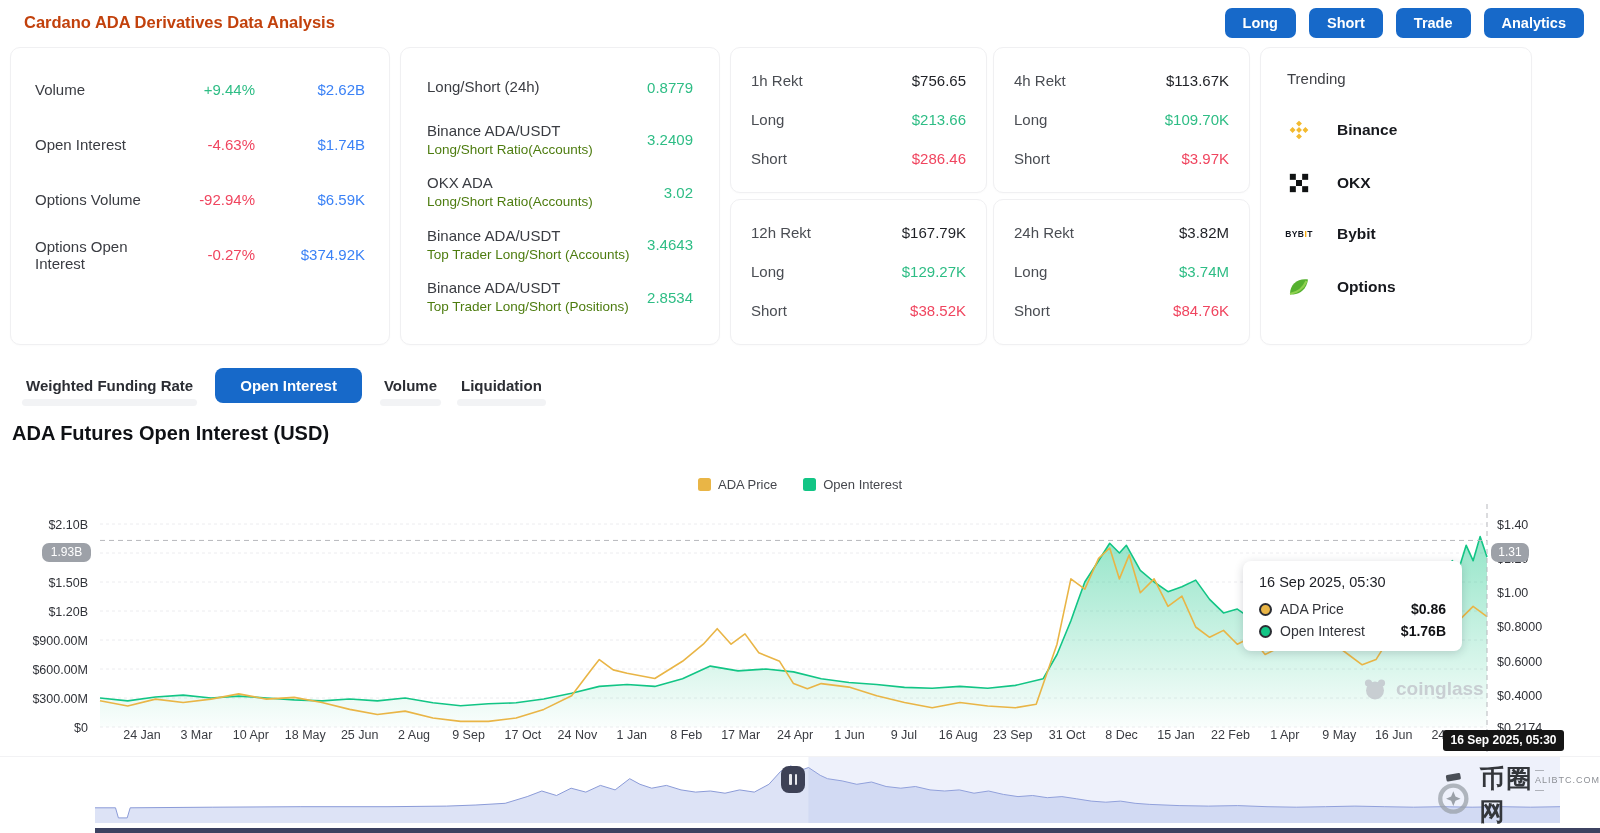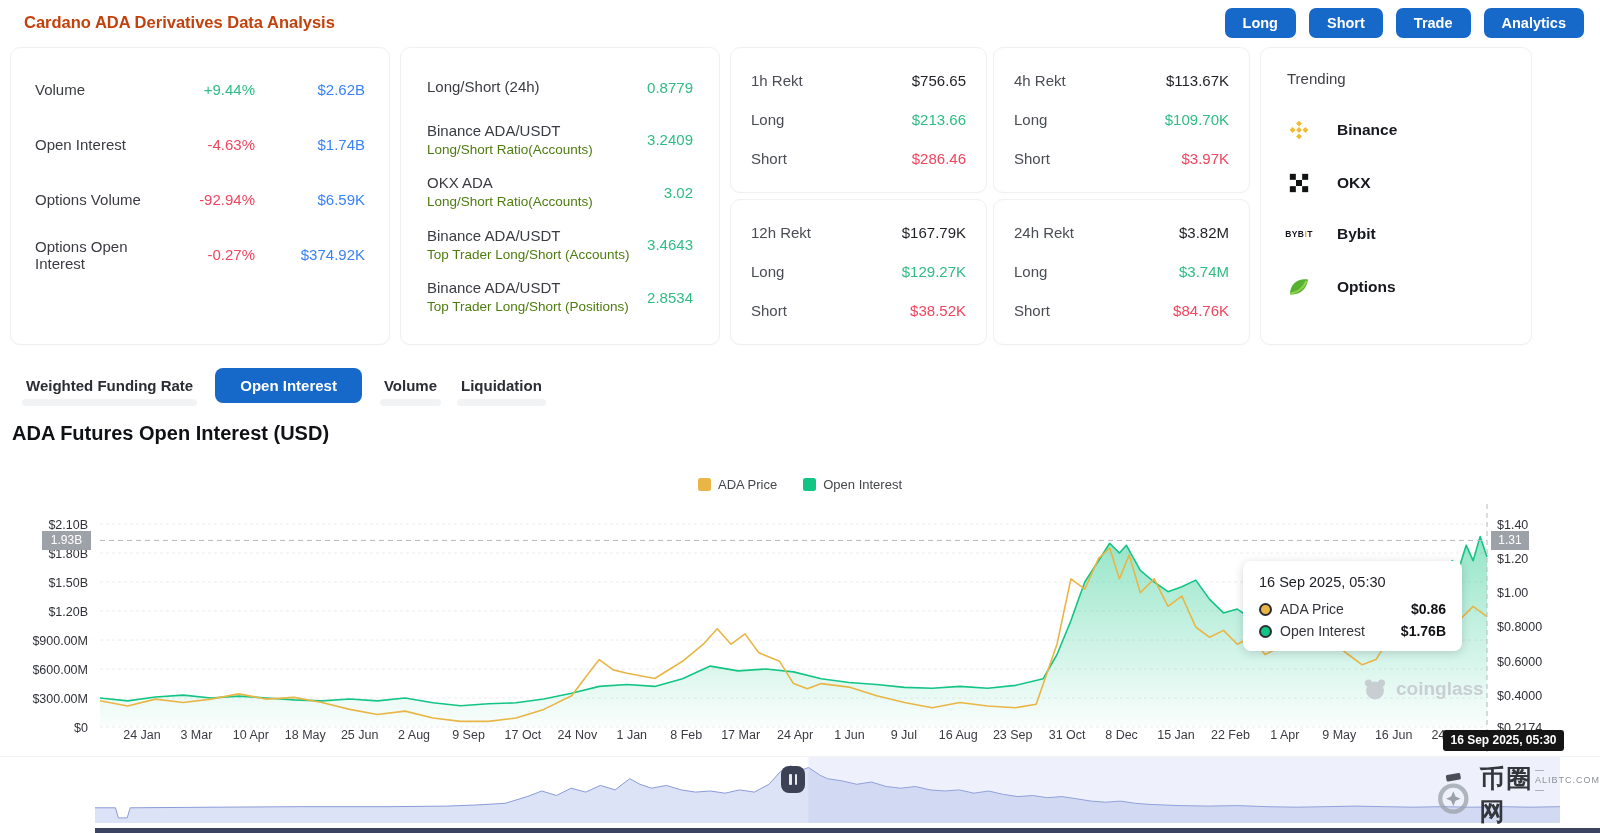--- a/index.html
+++ b/index.html
@@ -48,22 +48,22 @@
   .section-title{position:absolute;left:12px;top:422px;margin:0;font-size:20px;font-weight:700;color:#0f1115;}
   .legend{position:absolute;left:0;right:0;top:477px;display:flex;justify-content:center;gap:26px;}
   .lg-item{display:flex;align-items:center;gap:7px;font-size:13px;color:#45474d;cursor:pointer;}
   .lg-sw{width:13px;height:13px;border-radius:2.5px;}
   
   #chart-svg{position:absolute;left:0;top:488px;}
   #chart-svg text.axl{font-size:12.5px;fill:#303238;font-family:"Liberation Sans",sans-serif;}
   #chart-svg text.xl{fill:#3a3c42;}
   .grid{stroke:#ececef;stroke-dasharray:3 3;}
   .cross{stroke:#b7b8bd;stroke-dasharray:5 4;}
-  .ybadge{position:absolute;height:19px;line-height:19px;border-radius:0;background:#9da1a8;
-          color:#fff;font-size:12px;text-align:center;}
+  .ybadge{position:absolute;height:19px;line-height:19px;border-radius:7px;background:#9da1a8;
+          color:#fff;font-size:12px;text-align:center;margin-top:12px;}
   .date-badge{position:absolute;left:1443px;top:730px;width:121px;height:21px;line-height:21px;border-radius:3px;
           background:#151515;color:#fff;font-size:12px;font-weight:700;text-align:center;}
   
   .tooltip{position:absolute;left:1243px;top:561px;width:219px;box-sizing:border-box;background:#fff;border-radius:8px;
            box-shadow:0 2px 10px rgba(30,35,50,.18);padding:13px 16px 12px;z-index:5;}
   .tt-date{font-size:14.5px;color:#1c1e24;margin-bottom:11px;}
   .tt-row{display:flex;align-items:center;gap:8px;margin-top:6px;font-size:14px;color:#33353b;}
   .tt-dot{width:9px;height:9px;border-radius:50%;border:2px solid #2b2d33;box-sizing:content-box;}
   .tt-val{margin-left:auto;font-weight:700;color:#101114;}
   

